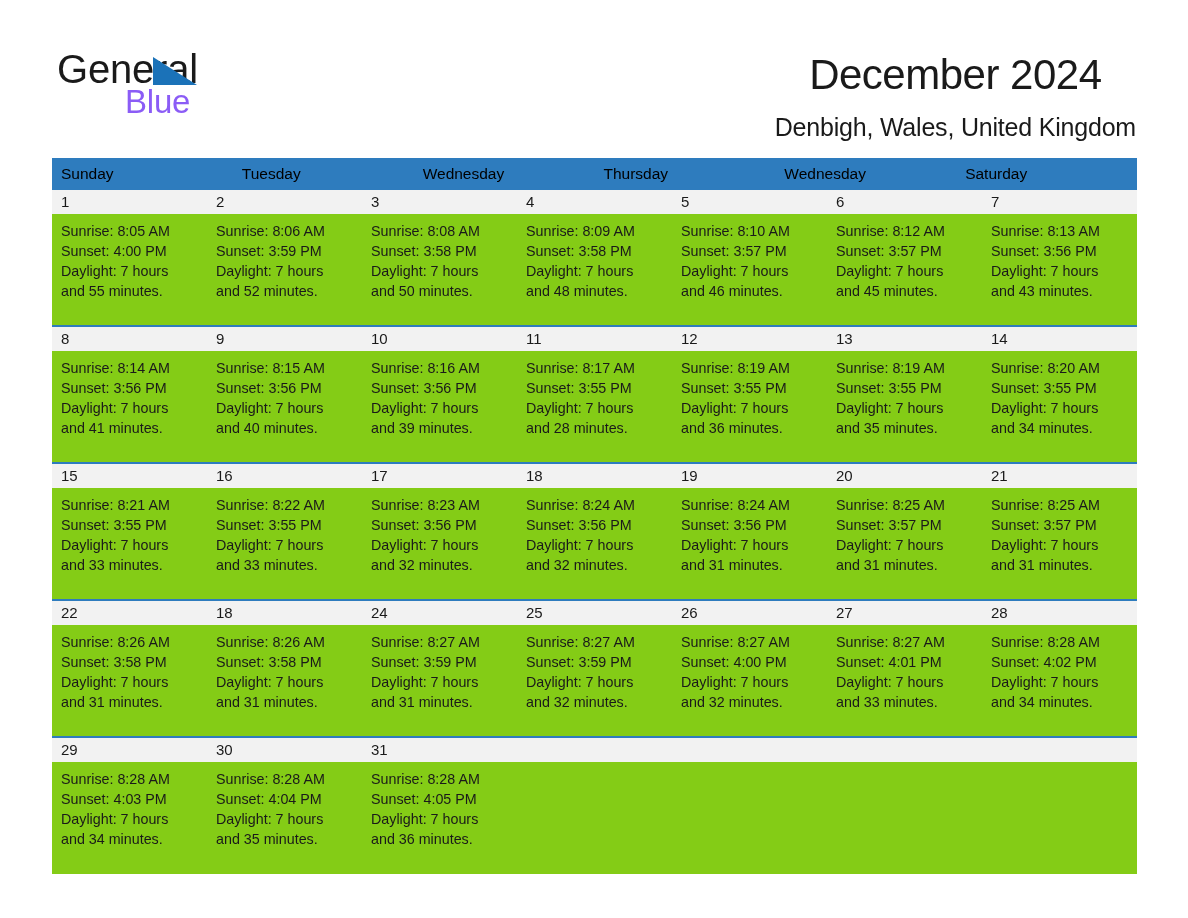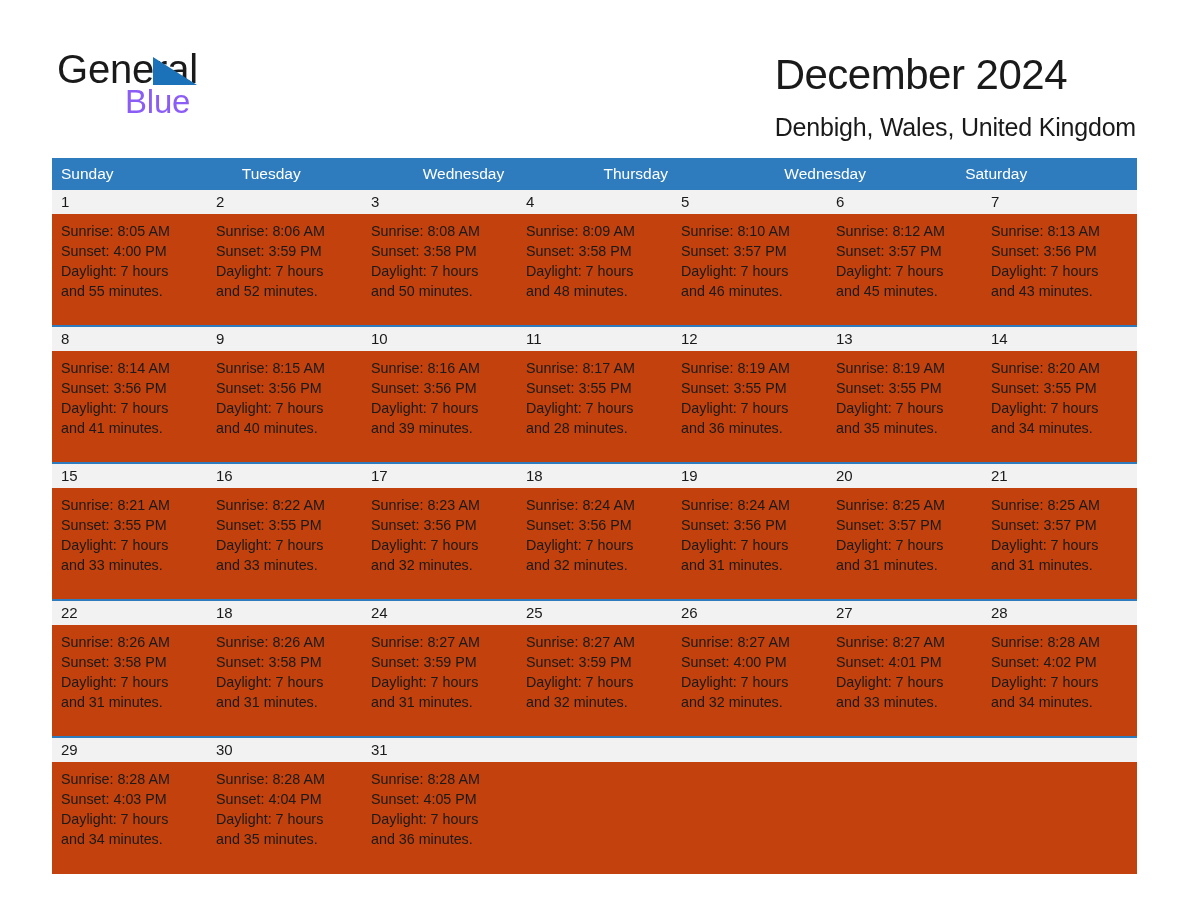--- a/index.html
+++ b/index.html
@@ -53,21 +53,21 @@
     margin-top: -2px;
     font-size: 33px;
     line-height: 36px;
     color: #8b5cf6;
     letter-spacing: -0.2px;
   }
   .title-block {
     position: absolute;
     right: 52px;
     top: 50px;
-    text-align: left;
+    text-align: center;
   }
   .cal-title {
     font-size: 42px;
     line-height: 50px;
     color: #1a1a1a;
     font-weight: normal;
     letter-spacing: -0.5px;
   }
   .cal-subtitle {
     margin-top: 12px;
@@ -85,21 +85,21 @@
     top: 158px;
     width: 1085px;
   }
   .weekday-header {
     display: flex;
     background: #2e7cbe;
     height: 32px;
   }
   .weekday-cell {
     flex: 1 1 0;
-    color: #ffffff;
+    color: #000000;
     font-size: 15.5px;
     line-height: 32px;
     padding-left: 9px;
     white-space: nowrap;
   }
 
   .week {
     position: relative;
   }
   .week + .week {
@@ -117,21 +117,21 @@
   }
   .date-cell {
     flex: 1 1 0;
     padding-left: 9px;
     font-size: 15px;
     line-height: 24px;
     color: #1a1a1a;
   }
   .week-body {
     display: flex;
-    background: #c2410c;
+    background: #84cc16;
     height: 111px;
   }
   .info-cell {
     flex: 1 1 0;
     padding: 7px 6px 0 9px;
   }
   .info-line {
     font-size: 14.3px;
     line-height: 20px;
     color: #1a1a1a;

